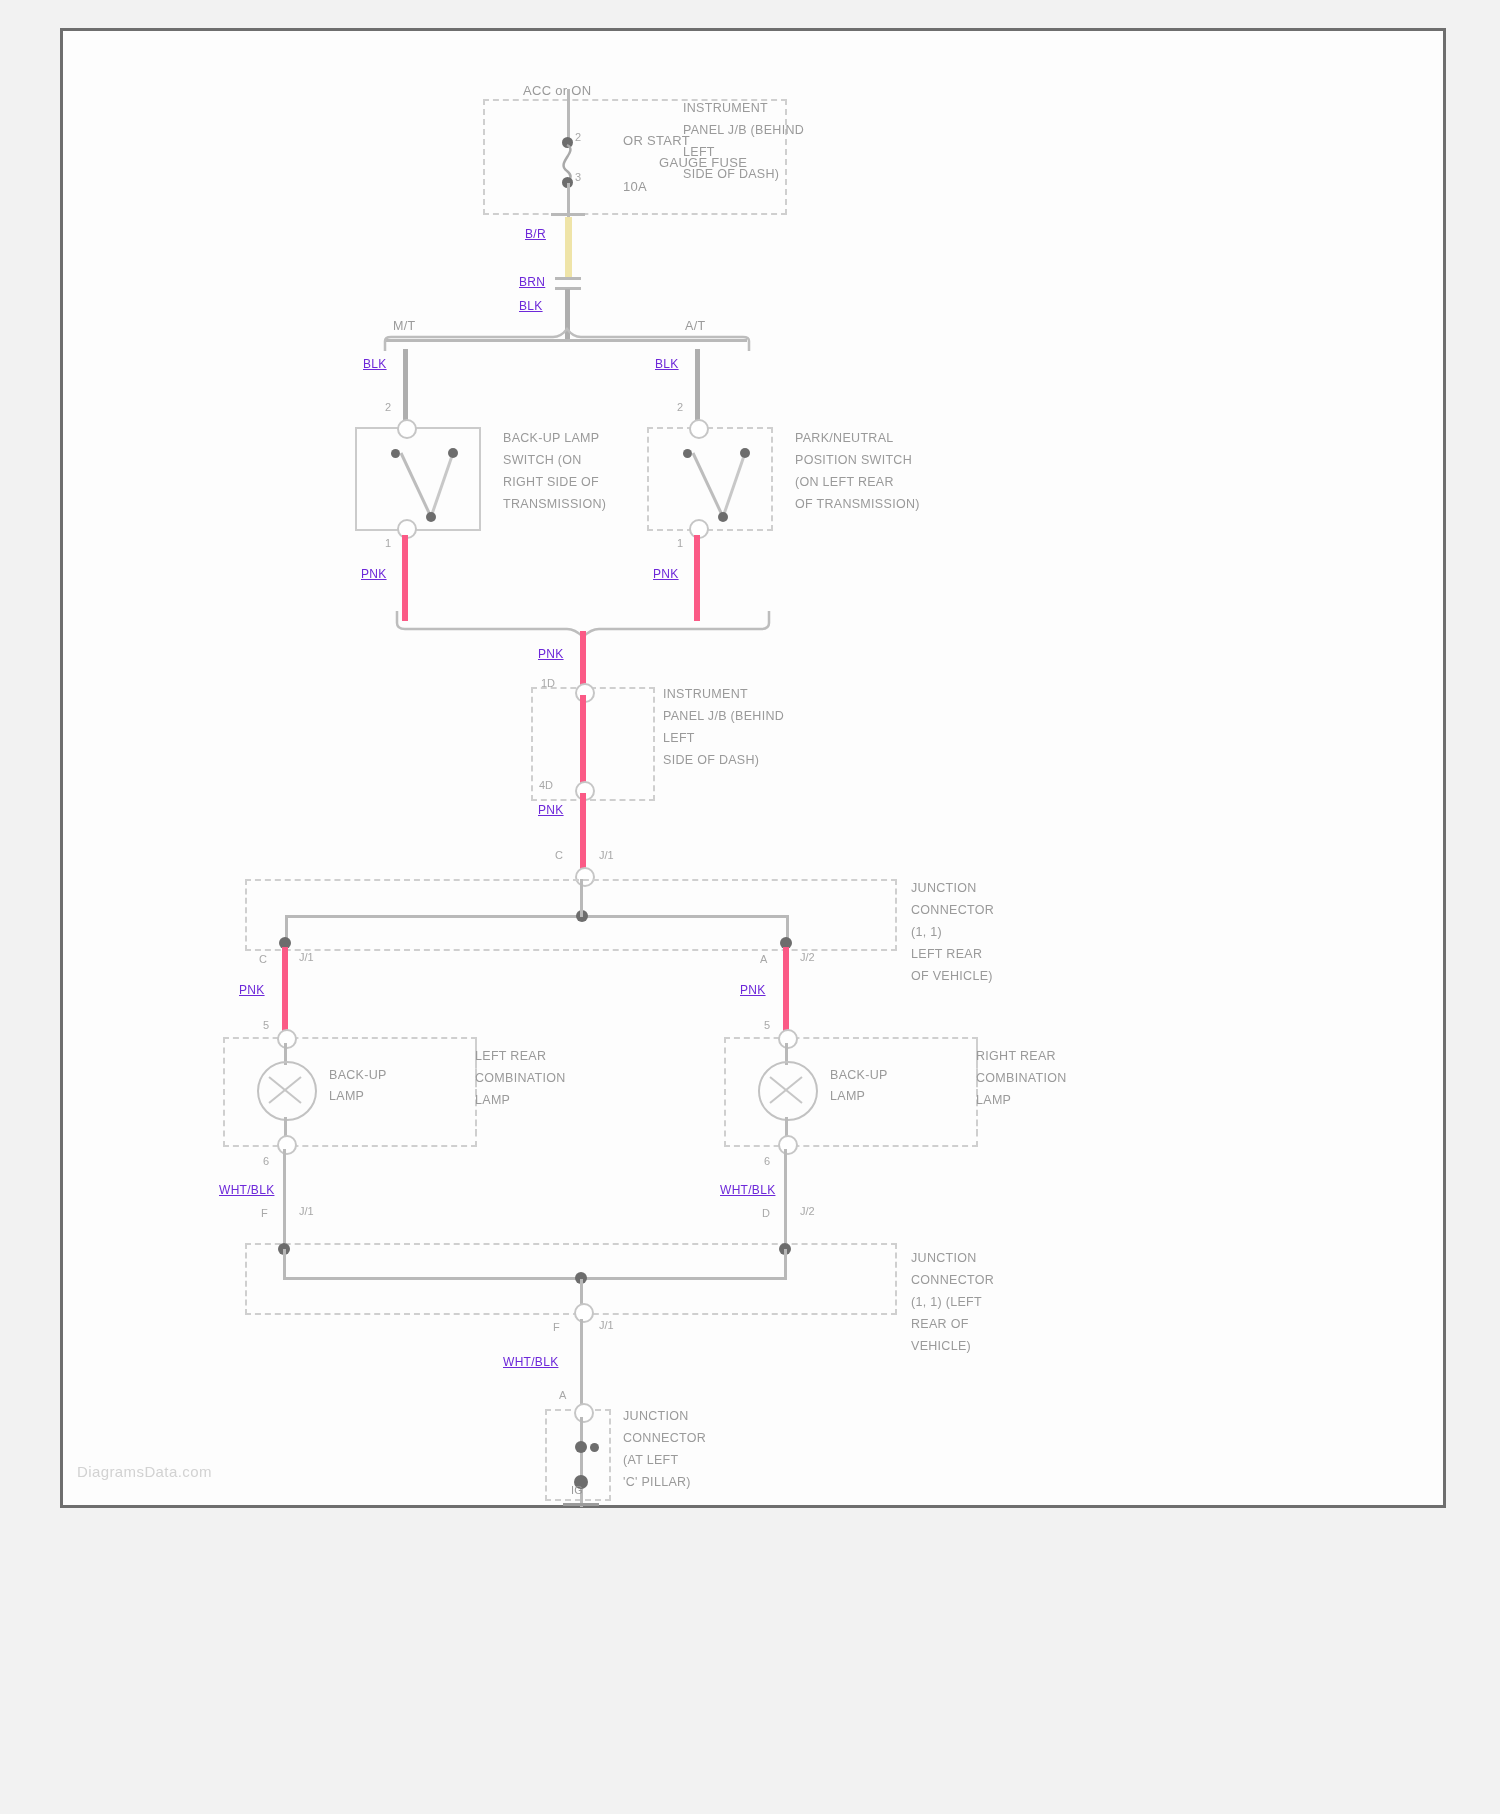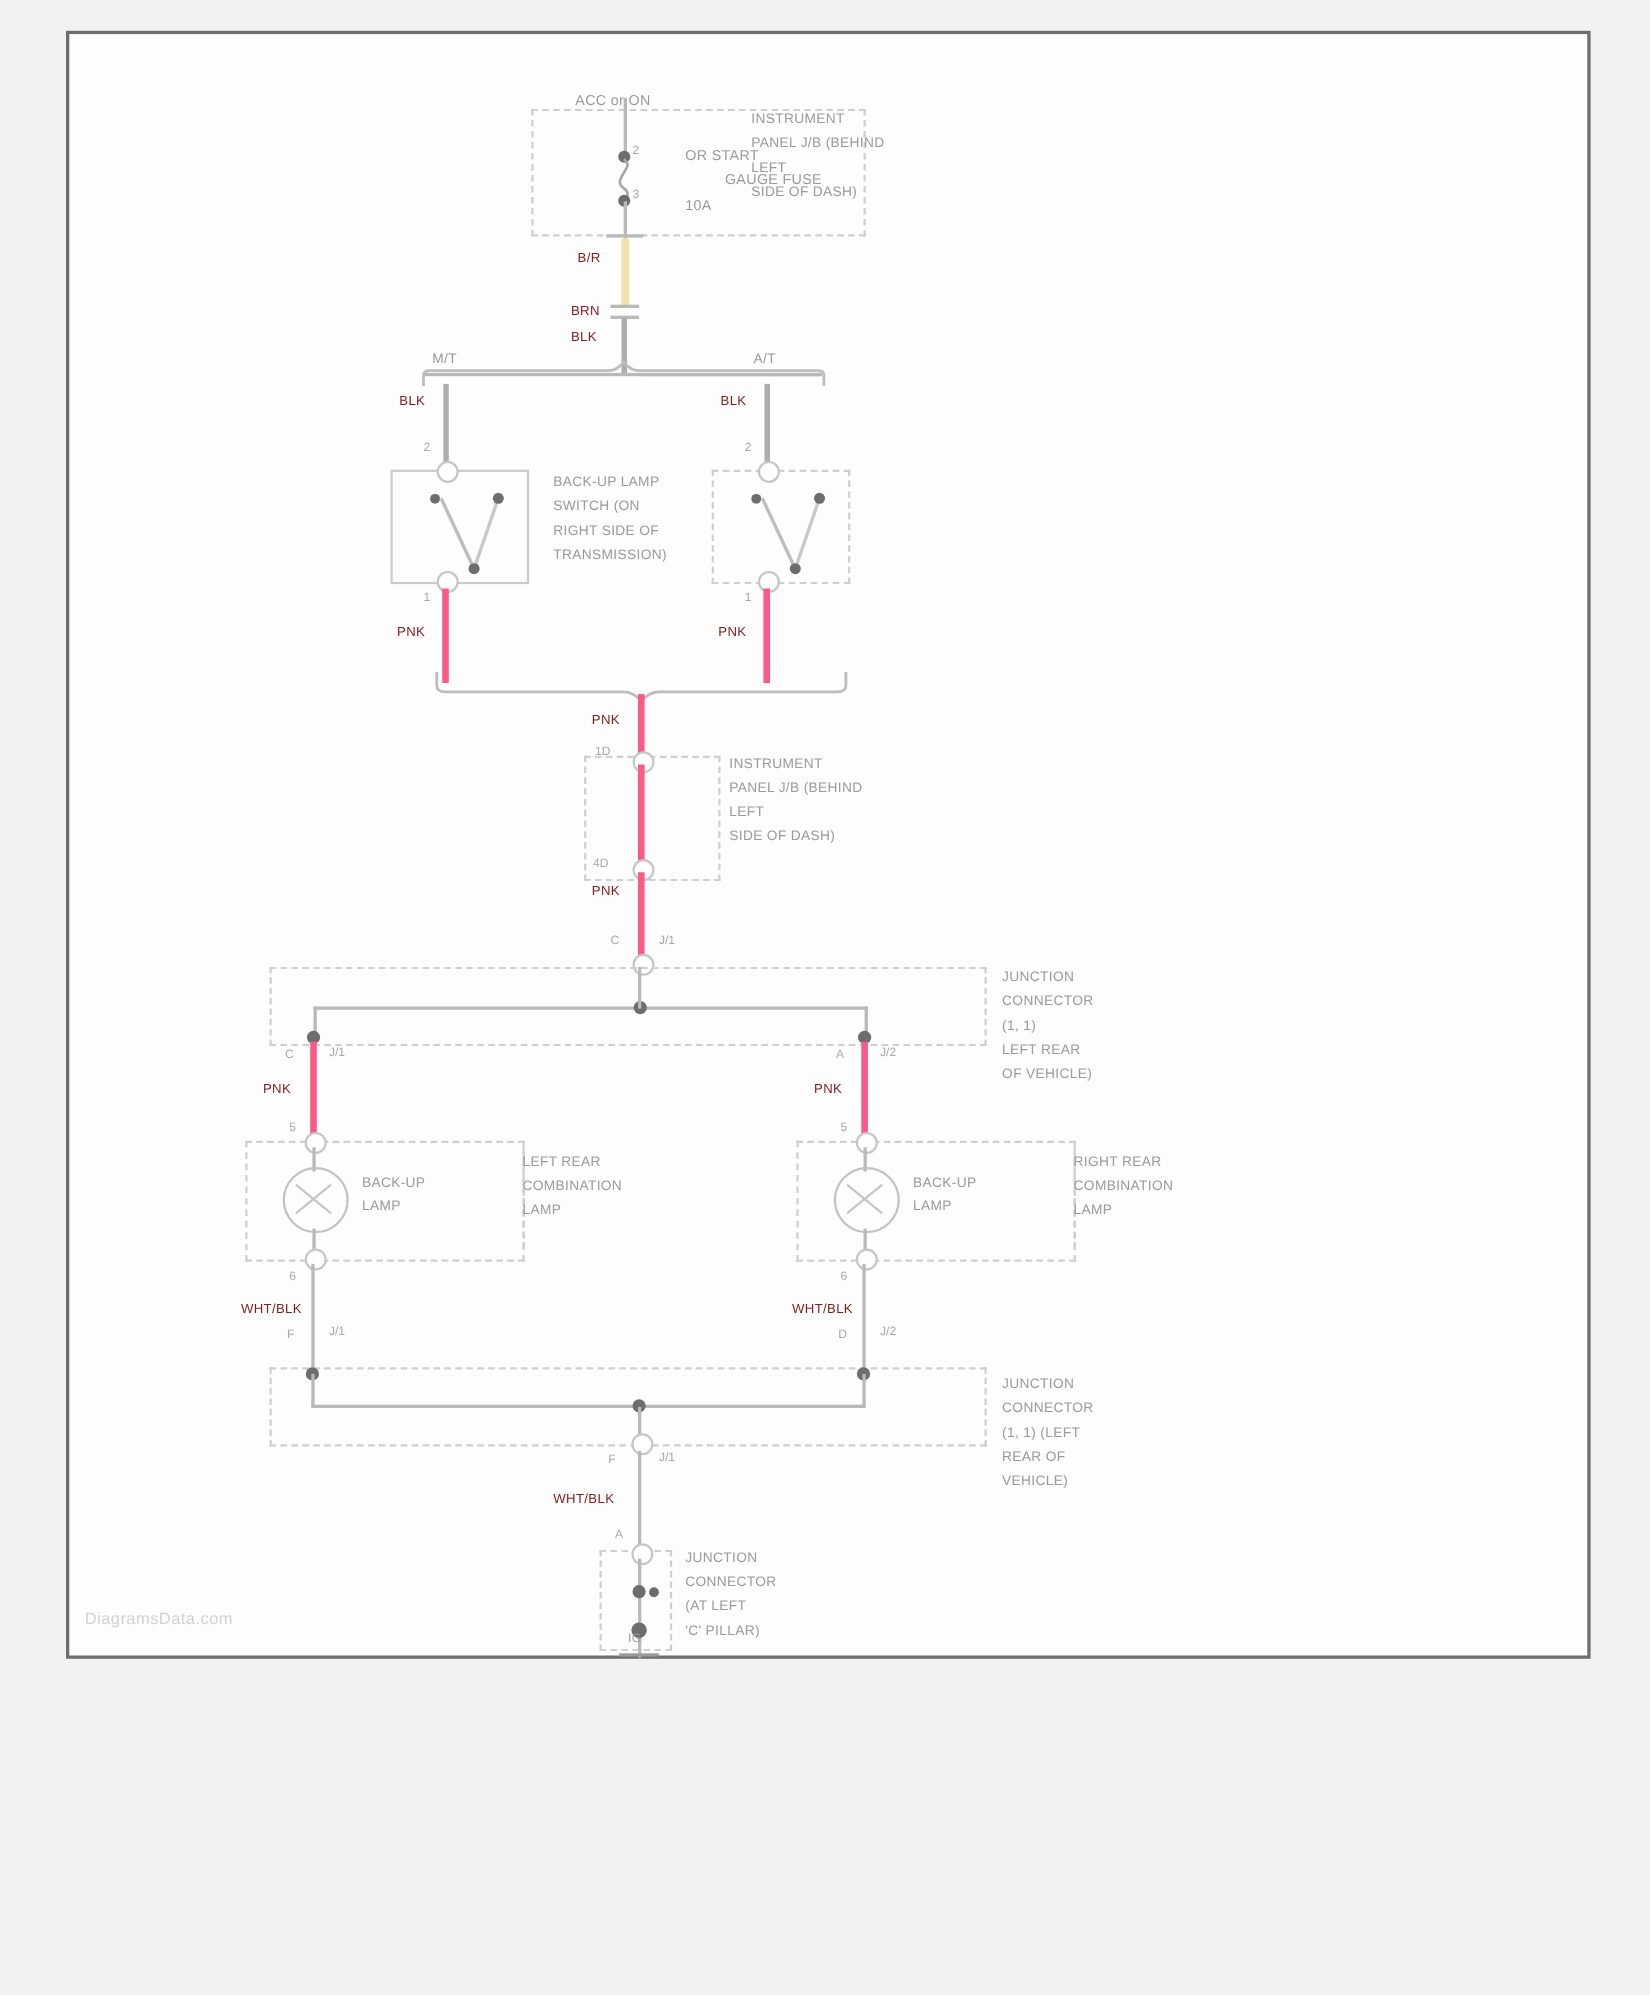--- a/index.html
+++ b/index.html
@@ -1,20 +1,20 @@
 <!DOCTYPE html>
 <html><head>
 <meta charset="utf-8">
 <style>
   html,body{margin:0;padding:0;background:#f2f2f2;}
   body{font-family:"Liberation Sans",sans-serif;}
   #page{position:relative;width:1500px;height:1814px;background:#f2f2f2;overflow:hidden;}
   #sheet{position:absolute;left:60px;top:28px;width:1380px;height:1474px;background:#fdfdfd;border:3px solid #6e6e6e;}
   .lbl{position:absolute;color:#9a9a9a;font-size:12.5px;line-height:15px;letter-spacing:.3px;white-space:pre;font-family:"Liberation Sans",sans-serif;}
-  .wlbl{position:absolute;color:#7f1d1d;font-size:12px;letter-spacing:.3px;white-space:pre;}
+  .wlbl{position:absolute;color:#6d28d9;font-size:12px;letter-spacing:.3px;white-space:pre;text-decoration:underline;}
   .pin{position:absolute;color:#a8a8a8;font-size:11px;white-space:pre;}
   
   .w{position:absolute;background:#b9b9b9;}
   .wv{width:3px;}
   .wh{height:3px;}
   .pnk{position:absolute;width:6px;background:#fb5a86;}
   .ylw{position:absolute;width:7px;background:#efe4a8;}
   .blkwire{position:absolute;width:5px;background:#aeaeae;}
   .dash{position:absolute;border:2px dashed #cfcfcf;}
   .solidbox{position:absolute;border:2px solid #cbcbcb;background:transparent;}
@@ -101,20 +101,24 @@
     <div class="dash" style="left:584px;top:396px;width:122px;height:100px;"></div>
     <div class="conn" style="left:626px;top:388px;"></div>
     <div class="dot" style="left:620px;top:418px;width:9px;height:9px;"></div>
     <svg class="sw" style="left:618px;top:414px;width:110px;height:90px;">
       <line x1="12" y1="8" x2="42" y2="72" stroke="#bdbdbd" stroke-width="3"></line>
       <line x1="42" y1="72" x2="64" y2="8" stroke="#c8c8c8" stroke-width="3"></line>
       <circle cx="64" cy="8" r="5" fill="#6d6d6d"></circle>
       <circle cx="42" cy="72" r="5" fill="#6d6d6d"></circle>
     </svg>
     <div class="conn" style="left:626px;top:488px;"></div>
+    <div class="lbl" style="left:732px;top:396px;white-space:pre-line;line-height:22px;">PARK/NEUTRAL
+POSITION SWITCH
+(ON LEFT REAR
+OF TRANSMISSION)</div>
     <div class="pin" style="left:614px;top:506px;">1</div>
     <div class="pnk" style="left:631px;top:504px;height:86px;"></div>
     <div class="wlbl" style="left:590px;top:536px;">PNK</div>
 
     <svg class="sw" style="left:330px;top:576px;width:380px;height:30px;">
       <path d="M4 4 L4 16 Q4 22 12 22 L174 22 Q182 22 190 30 Q198 22 206 22 L368 22 Q376 22 376 16 L376 4" stroke="#bdbdbd" stroke-width="2.5" fill="none"></path>
     </svg>
 
     <div class="pnk" style="left:517px;top:600px;height:58px;"></div>
     <div class="wlbl" style="left:475px;top:616px;">PNK</div>

